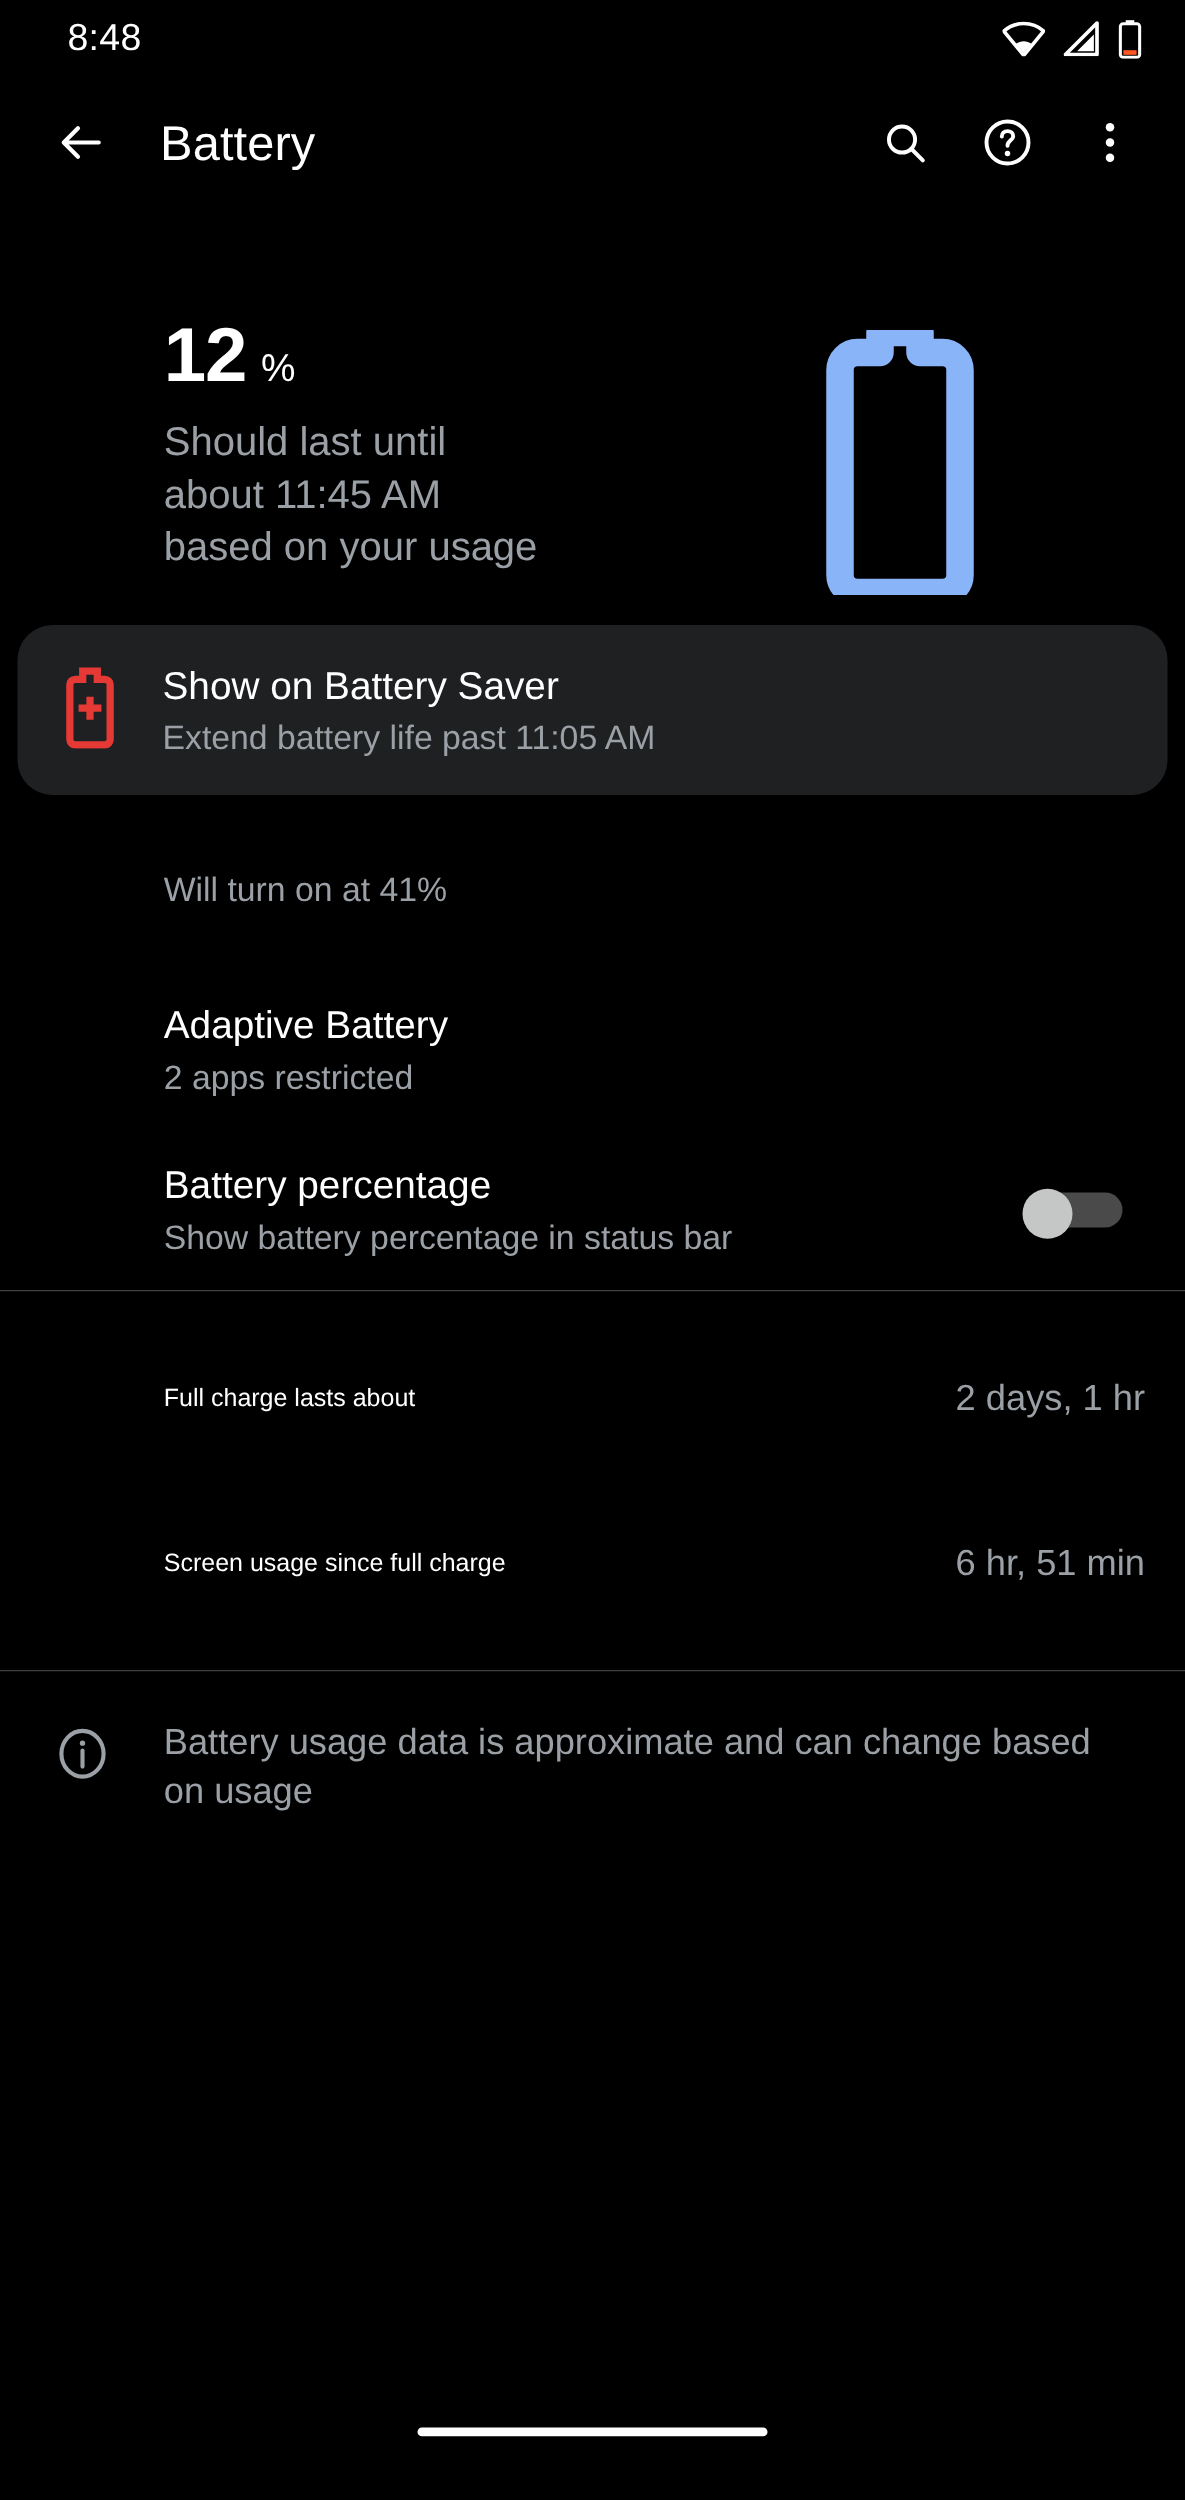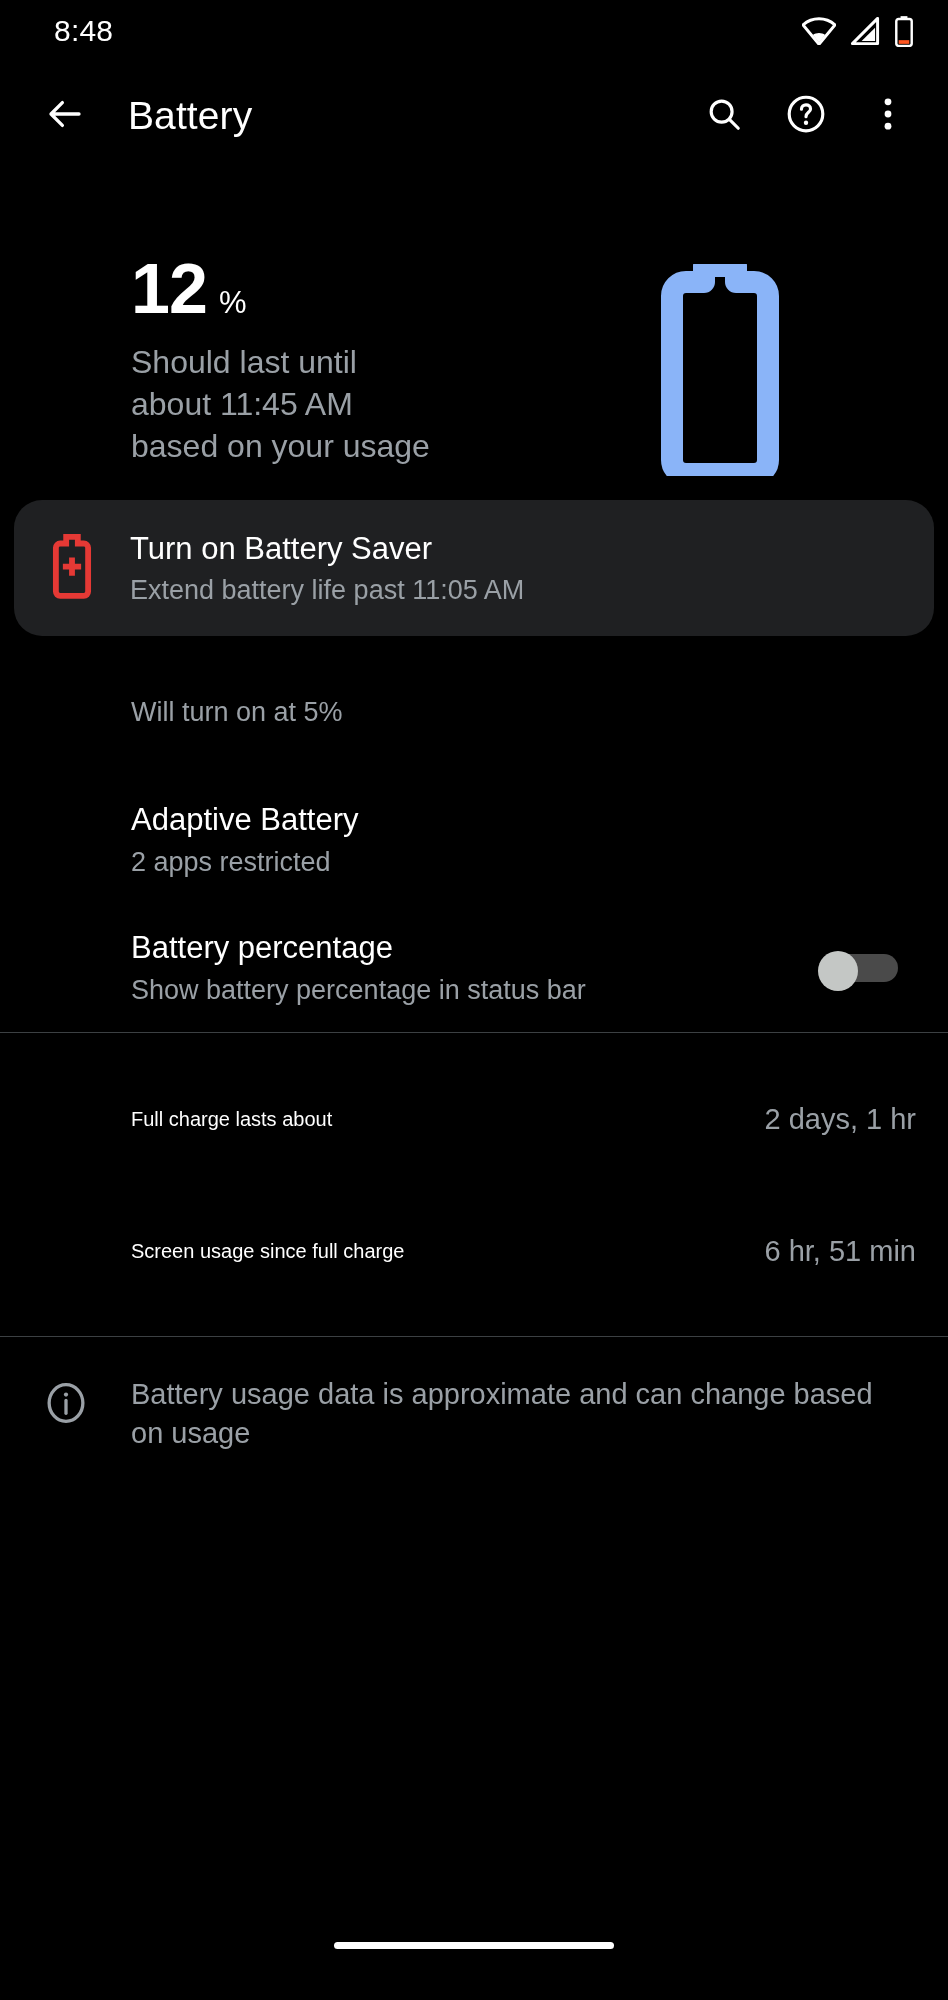--- a/index.html
+++ b/index.html
@@ -98,21 +98,21 @@
   .summary-text {
     padding-left: 131px;
     flex: 1 1 auto;
   }
   .pct-line {
     display: flex;
     align-items: baseline;
     margin-bottom: 18px;
   }
   .pct-number {
-    font-size: 70px;
+    font-size: 61px;
     font-weight: bold;
     line-height: 0.95;
     letter-spacing: -1px;
     color: #ffffff;
   }
   .pct-sign {
     font-size: 31px;
     margin-left: 12px;
     color: #ffffff;
   }
@@ -364,31 +364,31 @@
     <div class="card">
       <div class="card-icon">
         <span>
           <svg width="48" height="66" viewBox="0 0 24 34">
             <path d="M9 2 h6 v3.4 h3.1 a2.2 2.2 0 0 1 2.2 2.2 v22.6 a2.2 2.2 0 0 1 -2.2 2.2 h-12.2 a2.2 2.2 0 0 1 -2.2 -2.2 v-22.6 a2.2 2.2 0 0 1 2.2 -2.2 h3.1 z" fill="none" stroke="#e53935" stroke-width="3"></path>
             <path d="M12 12.6 v9.4 M7.3 17.3 h9.4" stroke="#e53935" stroke-width="3" stroke-linecap="butt"></path>
           </svg>
         </span>
       </div>
       <div class="card-body">
-        <div class="card-title">Turn on Battery Saver</div>
+        <div class="card-title">Show on Battery Saver</div>
         <div class="card-sub">Extend battery life past 11:05 AM</div>
       </div>
     </div>
   </div>
 
   <div class="pref-list">
 
     <div class="pref">
       <div class="pref-body">
-        <div class="pref-sub">Will turn on at 5%</div>
+        <div class="pref-sub">Will turn on at 41%</div>
       </div>
     </div>
 
     <div class="pref">
       <div class="pref-body">
         <div class="pref-title">Adaptive Battery</div>
         <div class="pref-sub">2 apps restricted</div>
       </div>
     </div>
 

